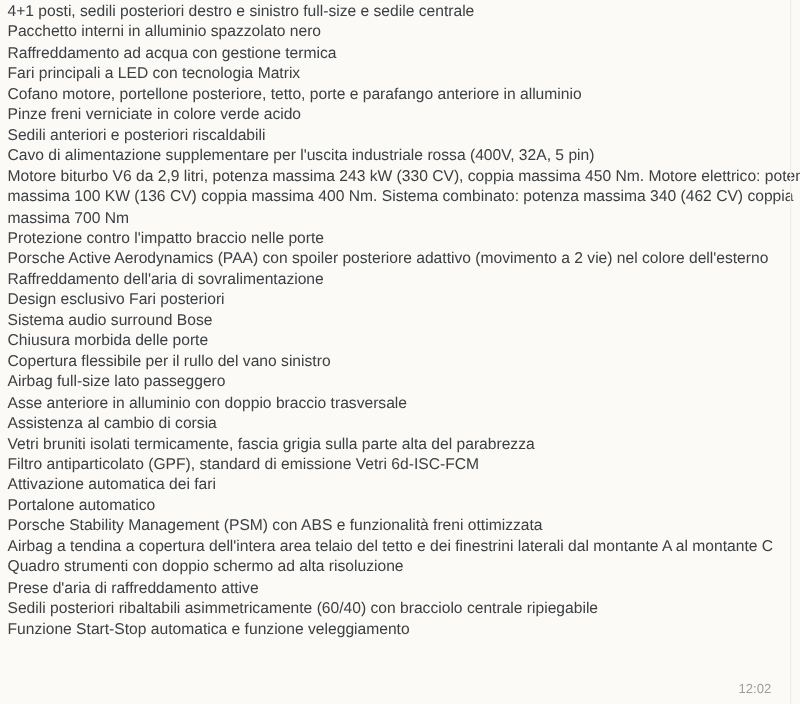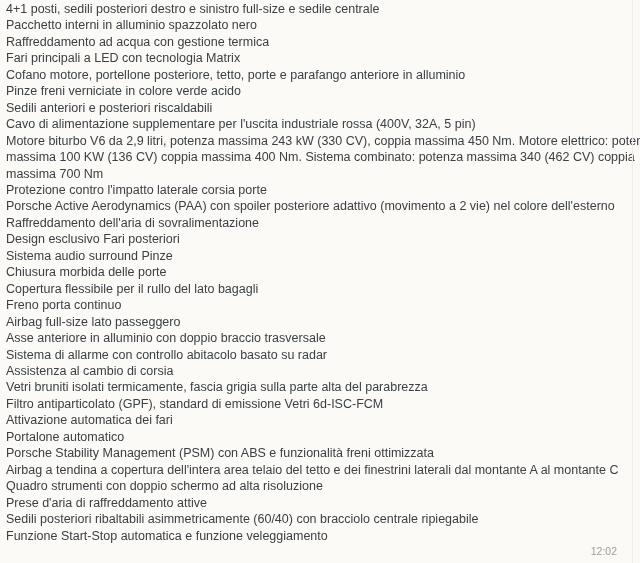--- a/index.html
+++ b/index.html
@@ -63,31 +63,29 @@
       <div class="equipment-item">Pacchetto interni in alluminio spazzolato nero</div>
       <div class="equipment-item">Raffreddamento ad acqua con gestione termica</div>
       <div class="equipment-item">Fari principali a LED con tecnologia Matrix</div>
       <div class="equipment-item">Cofano motore, portellone posteriore, tetto, porte e parafango anteriore in alluminio</div>
       <div class="equipment-item">Pinze freni verniciate in colore verde acido</div>
       <div class="equipment-item">Sedili anteriori e posteriori riscaldabili</div>
       <div class="equipment-item">Cavo di alimentazione supplementare per l'uscita industriale rossa (400V, 32A, 5 pin)</div>
       <div class="equipment-item">Motore biturbo V6 da 2,9 litri, potenza massima 243 kW (330 CV), coppia massima 450 Nm. Motore elettrico: potenza
 massima 100 KW (136 CV) coppia massima 400 Nm. Sistema combinato: potenza massima 340 (462 CV) coppia
 massima 700 Nm</div>
-      <div class="equipment-item">Protezione contro l'impatto laterale corsia porte</div>
+      <div class="equipment-item">Protezione contro l'impatto braccio nelle porte</div>
       <div class="equipment-item">Porsche Active Aerodynamics (PAA) con spoiler posteriore adattivo (movimento a 2 vie) nel colore dell'esterno</div>
       <div class="equipment-item">Raffreddamento dell'aria di sovralimentazione</div>
       <div class="equipment-item">Design esclusivo Fari posteriori</div>
-      <div class="equipment-item">Sistema audio surround Pinze</div>
+      <div class="equipment-item">Sistema audio surround Bose</div>
       <div class="equipment-item">Chiusura morbida delle porte</div>
-      <div class="equipment-item">Copertura flessibile per il rullo del lato bagagli</div>
-      <div class="equipment-item">Freno porta continuo</div>
+      <div class="equipment-item">Copertura flessibile per il rullo del vano sinistro</div>
       <div class="equipment-item">Airbag full-size lato passeggero</div>
       <div class="equipment-item">Asse anteriore in alluminio con doppio braccio trasversale</div>
-      <div class="equipment-item">Sistema di allarme con controllo abitacolo basato su radar</div>
       <div class="equipment-item">Assistenza al cambio di corsia</div>
       <div class="equipment-item">Vetri bruniti isolati termicamente, fascia grigia sulla parte alta del parabrezza</div>
       <div class="equipment-item">Filtro antiparticolato (GPF), standard di emissione Vetri 6d-ISC-FCM</div>
       <div class="equipment-item">Attivazione automatica dei fari</div>
       <div class="equipment-item">Portalone automatico</div>
       <div class="equipment-item">Porsche Stability Management (PSM) con ABS e funzionalità freni ottimizzata</div>
       <div class="equipment-item">Airbag a tendina a copertura dell'intera area telaio del tetto e dei finestrini laterali dal montante A al montante C</div>
       <div class="equipment-item">Quadro strumenti con doppio schermo ad alta risoluzione</div>
       <div class="equipment-item">Prese d'aria di raffreddamento attive</div>
       <div class="equipment-item">Sedili posteriori ribaltabili asimmetricamente (60/40) con bracciolo centrale ripiegabile</div>

